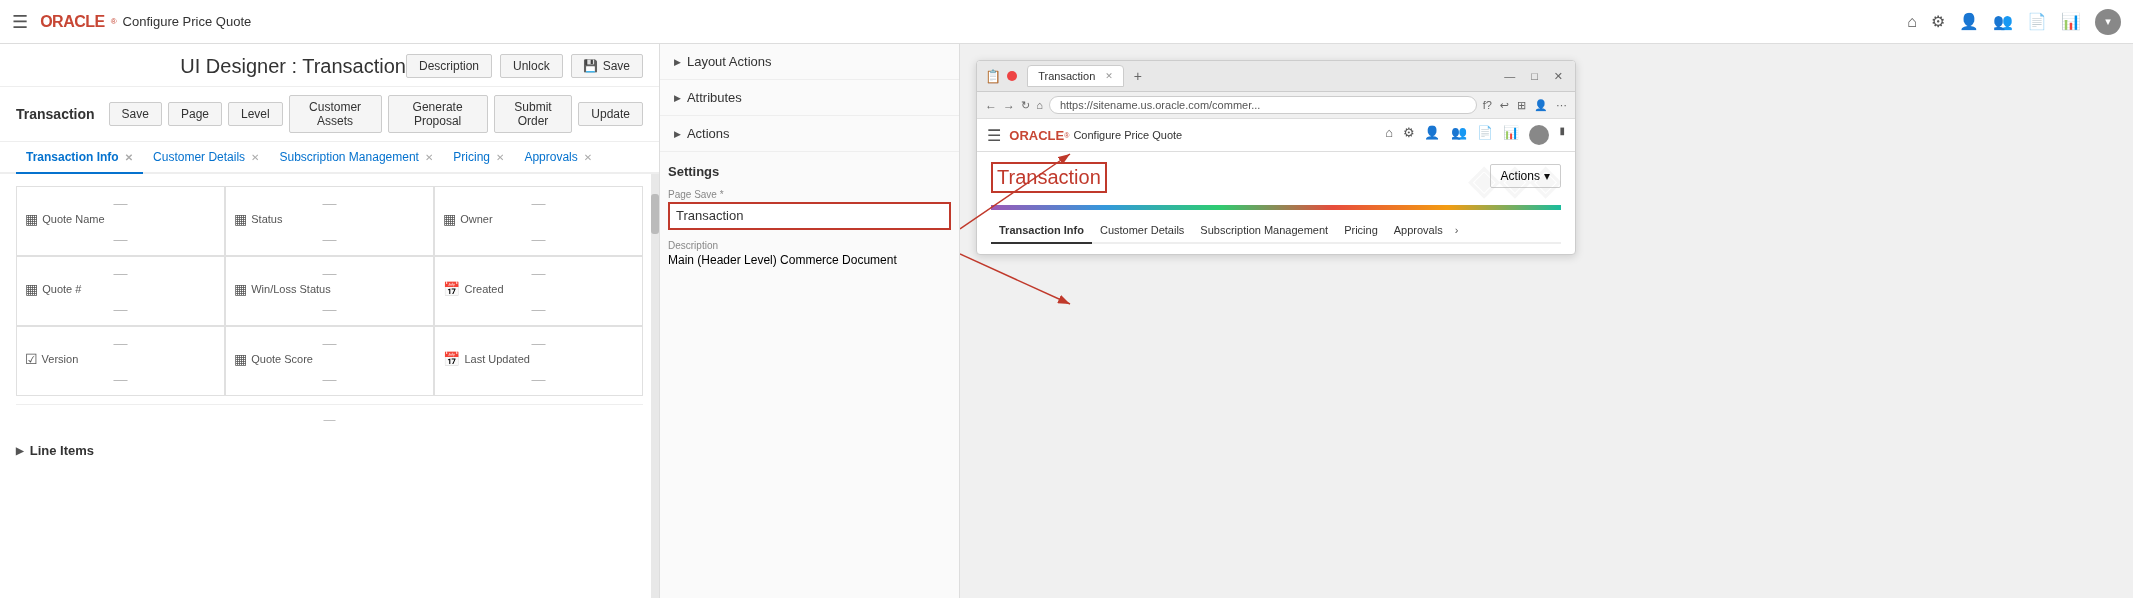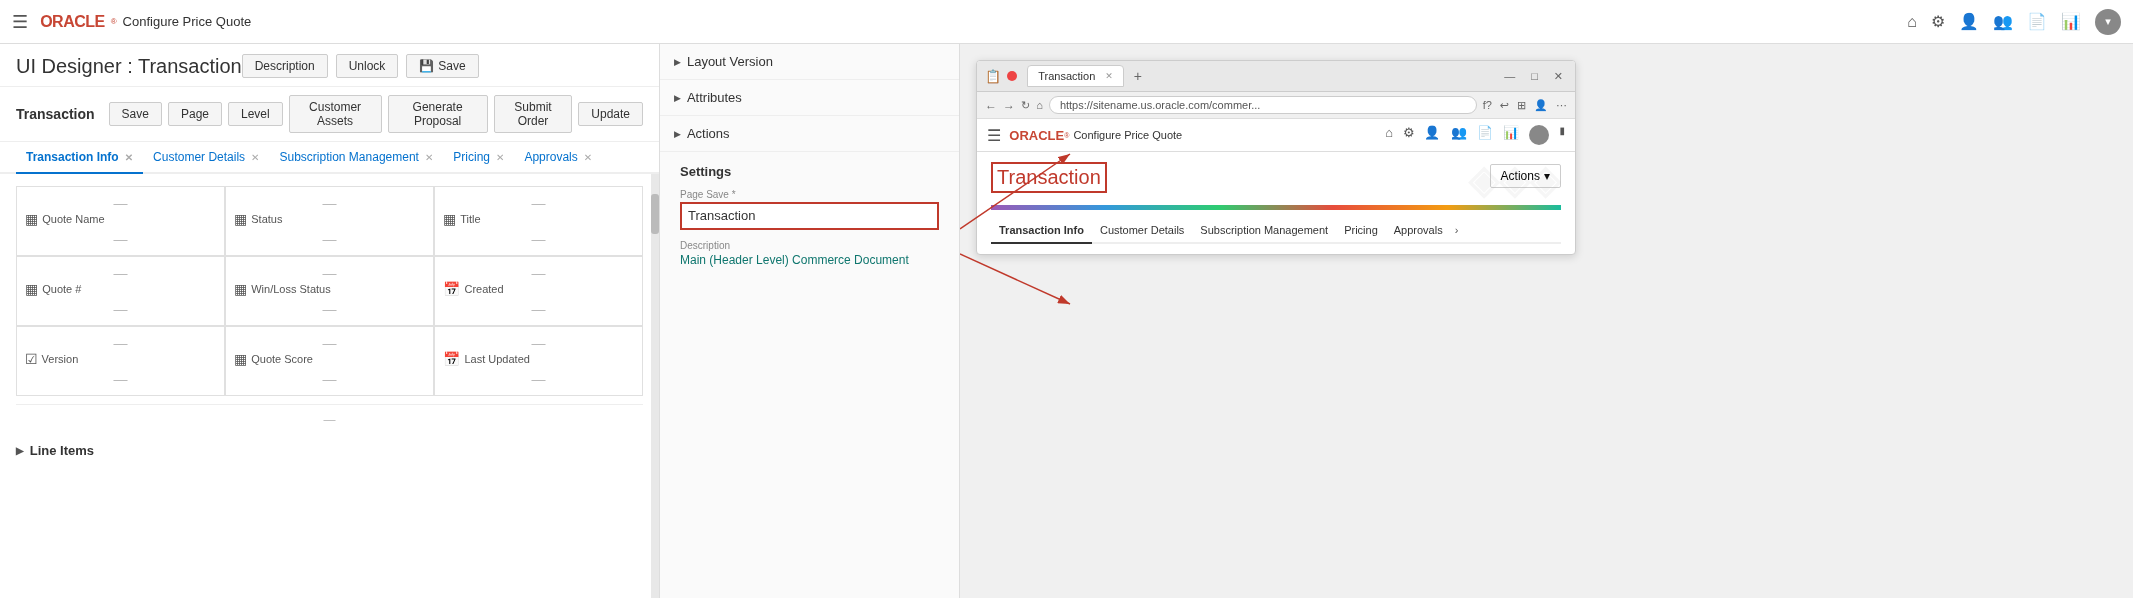--- a/index.html
+++ b/index.html
@@ -37,21 +37,21 @@
       display: flex;
       flex-direction: column;
       overflow: hidden;
     }
 
     .page-header {
       padding: 10px 16px 8px;
       border-bottom: 1px solid #eee;
       display: flex;
       align-items: center;
-      justify-content: flex-start;
+      justify-content: flex-end;
     }
     .page-title { font-size: 20px; font-weight: 300; color: #333; }
     .page-header-actions { display: flex; gap: 8px; }
     .btn {
       padding: 4px 12px;
       font-size: 12px;
       border: 1px solid #ccc;
       background: #f5f5f5;
       cursor: pointer;
       border-radius: 2px;
@@ -143,32 +143,32 @@
       display: flex;
       align-items: center;
       padding: 10px 14px;
       font-size: 13px;
       font-weight: 500;
       color: #333;
       cursor: pointer;
     }
     .panel-chevron { font-size: 9px; color: #555; margin-right: 6px; }
 
-    .settings-section { padding: 12px 20px; }
+    .settings-section { padding: 12px 8px; }
     .settings-label { font-size: 10px; color: #888; margin-bottom: 2px; }
     .settings-value-box {
       border: 2px solid #c0392b;
       padding: 4px 6px;
       font-size: 13px;
       color: #333;
       background: #fff;
       margin-bottom: 10px;
       min-height: 28px;
     }
-    .settings-value-static { font-size: 12px; color: #0f766e; }
+    .settings-value-static { font-size: 12px; color: #000000; }
 
     
     .right-panel {
       flex: 1;
       position: relative;
       padding: 16px;
       background: #f0f0f0;
     }
     .browser-window {
       background: #fff;
@@ -375,21 +375,21 @@
           <div class="field-label-row">
             <span class="field-icon">▦</span>
             <span>Status</span>
           </div>
           <div class="field-dash">—</div>
         </div>
         <div class="field-cell">
           <div class="field-dash">—</div>
           <div class="field-label-row">
             <span class="field-icon">▦</span>
-            <span>Title</span>
+            <span>Owner</span>
           </div>
           <div class="field-dash">—</div>
         </div>
 
         <div class="field-cell">
           <div class="field-dash">—</div>
           <div class="field-label-row">
             <span class="field-icon">▦</span>
             <span>Quote #</span>
           </div>
@@ -449,21 +449,21 @@
       <div style="position:absolute; right:0; top:0; bottom:0; width:8px; background:#e8e8e8;">
         <div style="width:8px; height:40px; background:#bbb; border-radius:3px; margin-top:20px;"></div>
       </div>
     </div>
   </div>
 
   <div class="middle-panel">
     <div class="panel-section">
       <div class="panel-section-header">
         <span class="panel-chevron">▶</span>
-        <span>Layout Version</span>
+        <span>Layout Actions</span>
       </div>
     </div>
     <div class="panel-section">
       <div class="panel-section-header">
         <span class="panel-chevron">▶</span>
         <span>Attributes</span>
       </div>
     </div>
     <div class="panel-section">
       <div class="panel-section-header">

